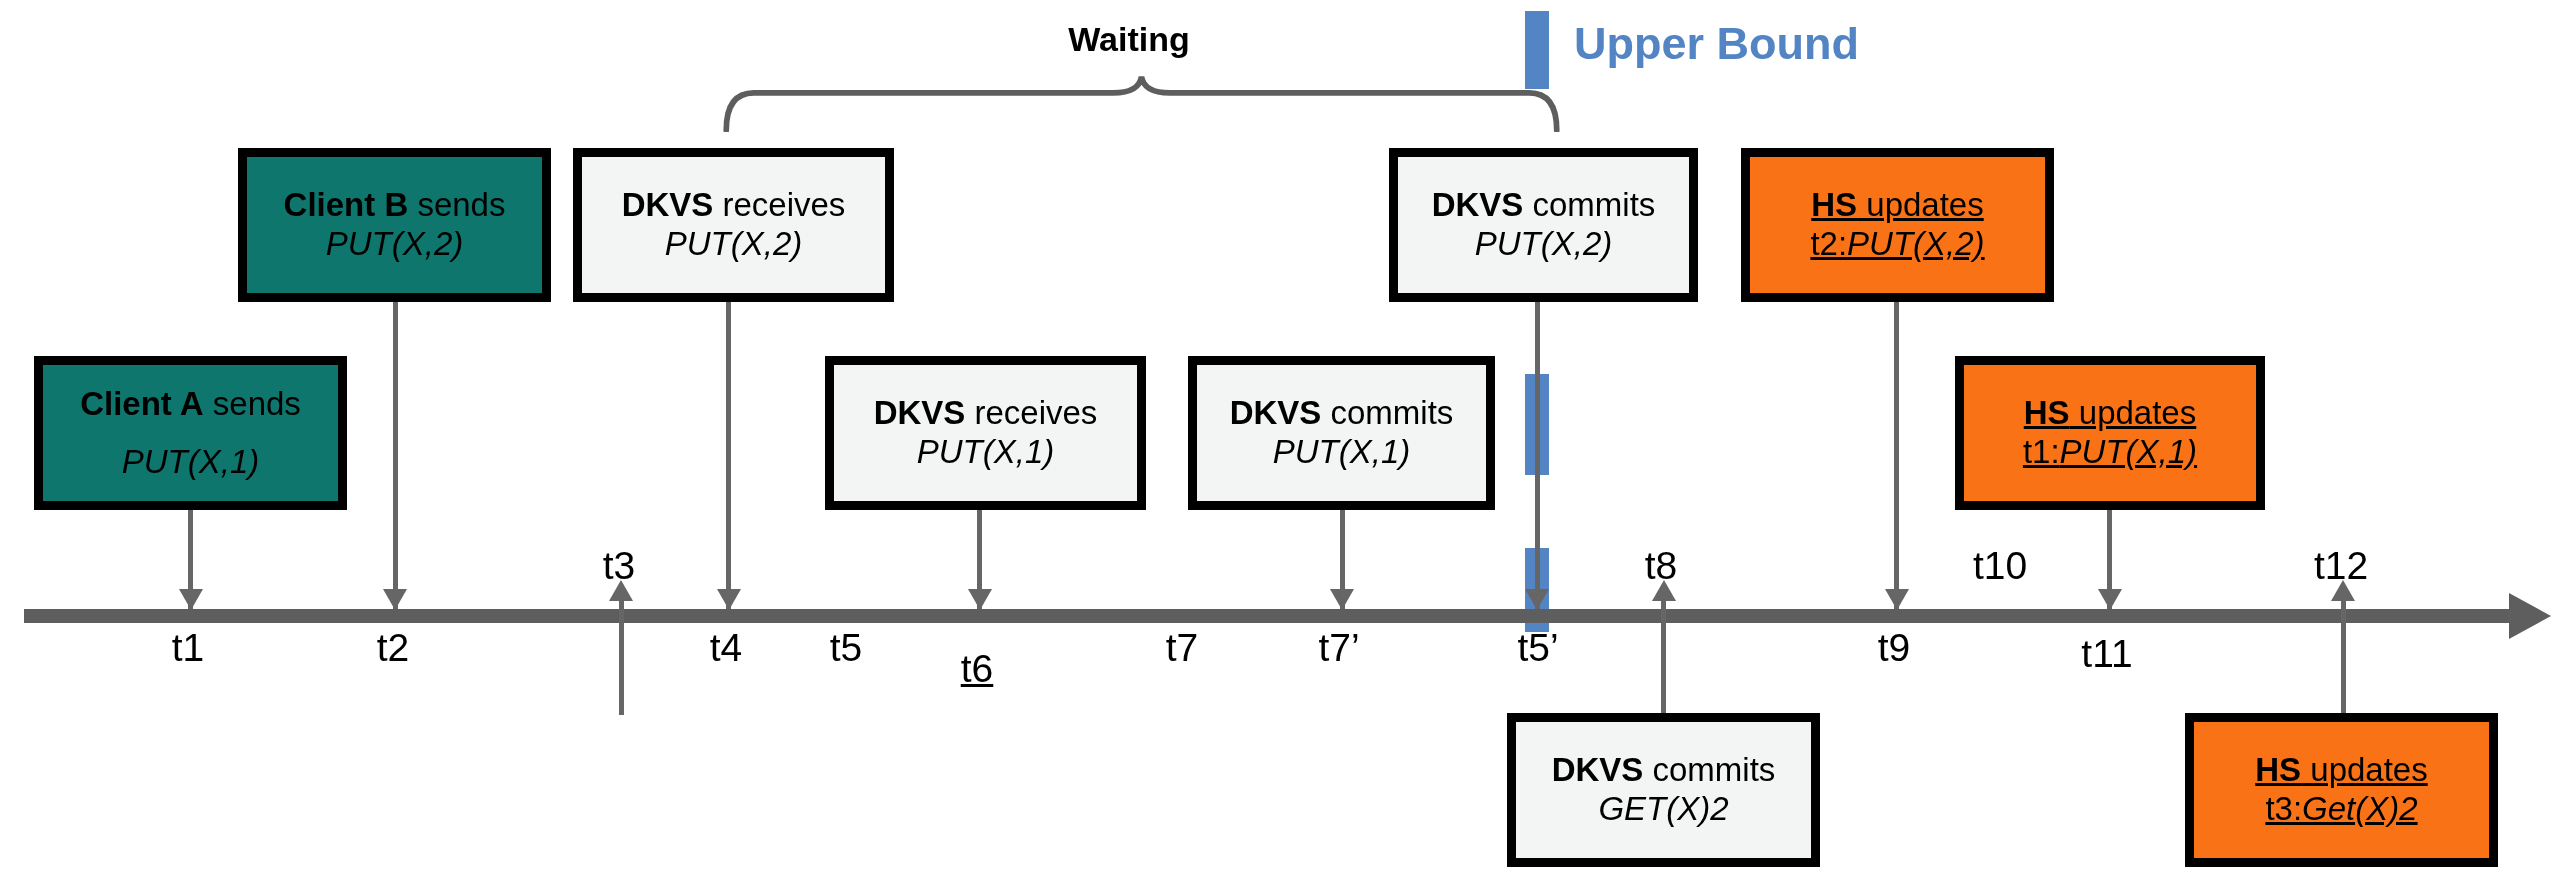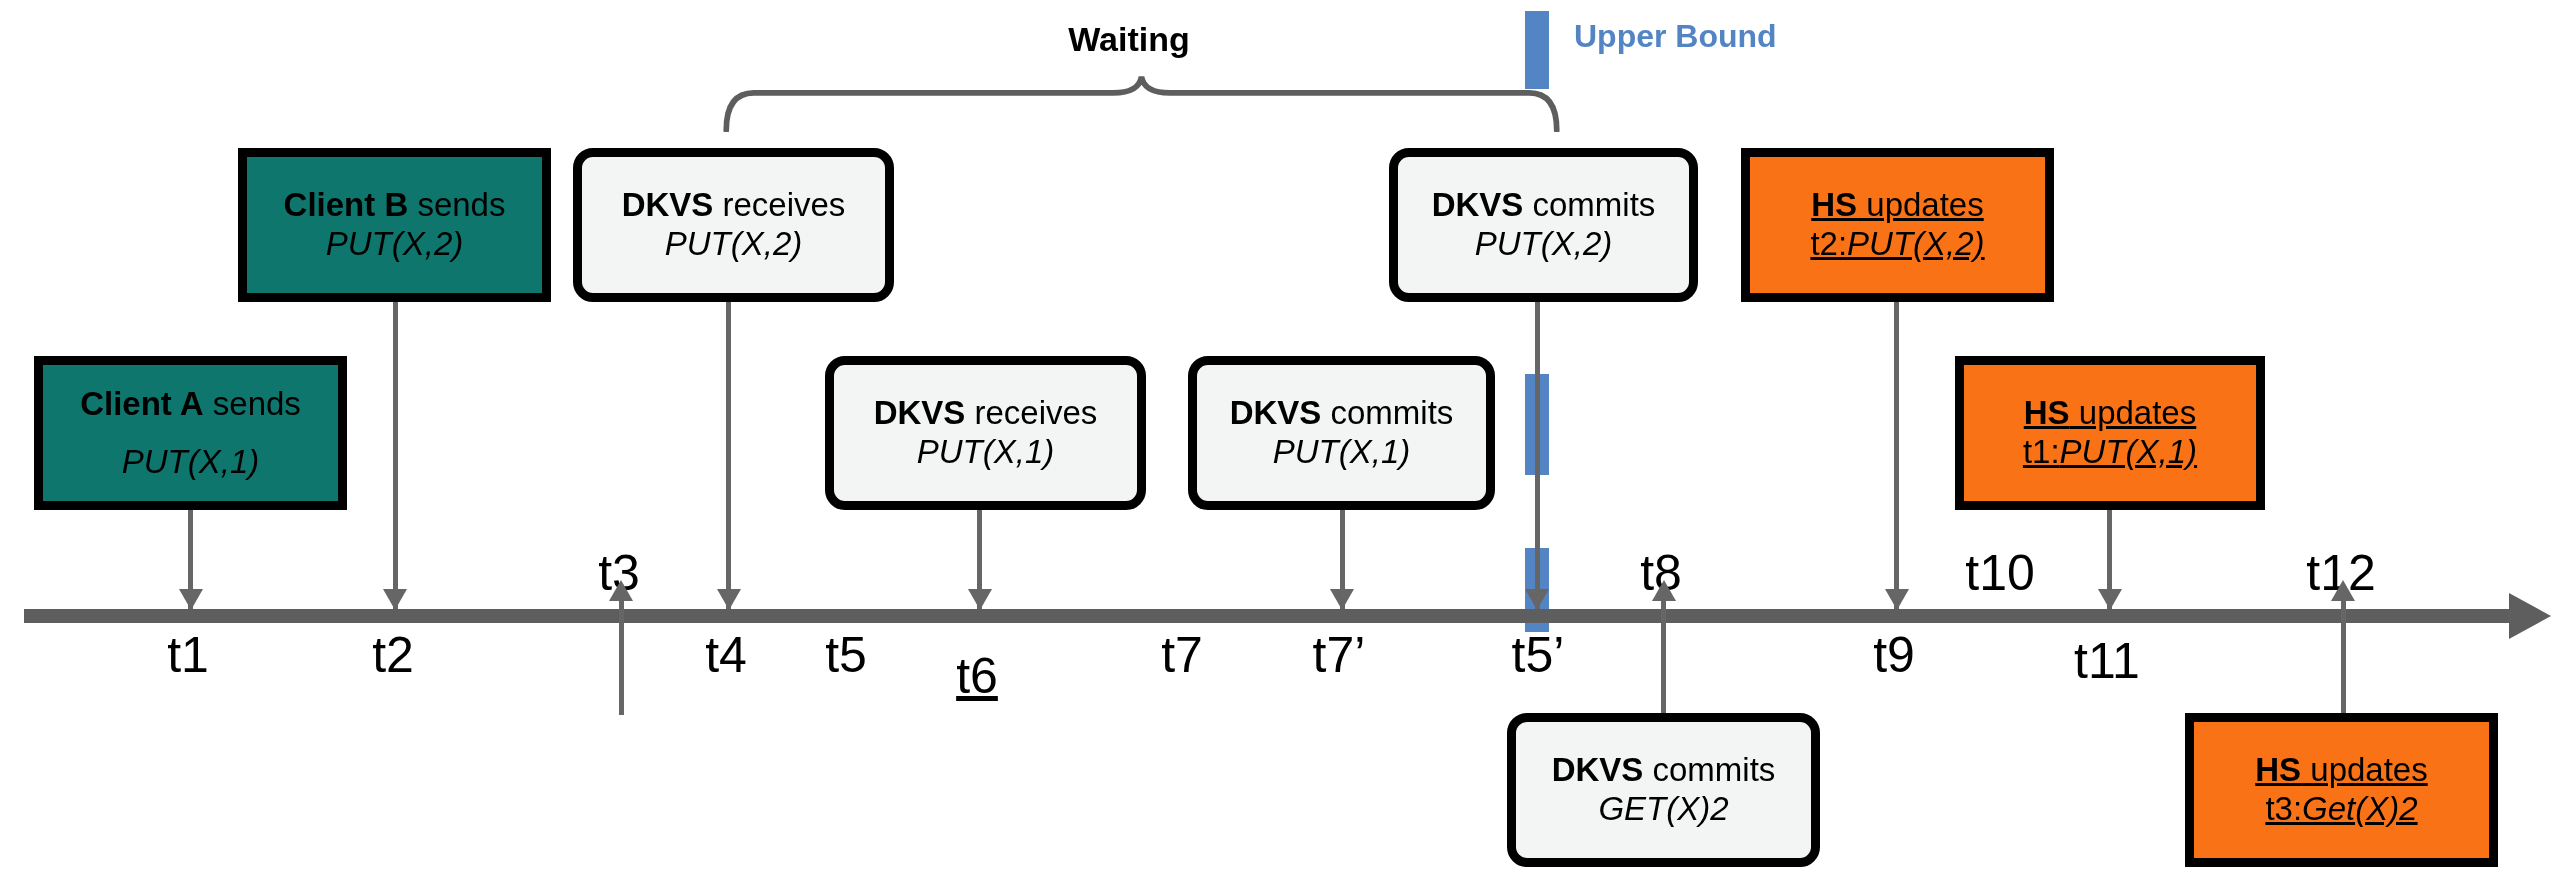--- a/index.html
+++ b/index.html
@@ -39,21 +39,21 @@
   .box .l2 {
     font-size: 33px;
     white-space: nowrap;
     color: #000;
   }
   .box .l1 .strong { font-weight: bold; }
   .box .l2 .ital { font-style: italic; }
   .box .l2 .plain { font-style: normal; }
 
   .box.client { background: #0f766e; }
-  .box.dkvs   { background: #f2f5f4; border-radius: 20px; }
+  .box.dkvs   { background: #f2f5f4; }
   .box.hs     { background: #f97316; text-decoration: underline; }
 
   
   .conn {
     position: absolute;
     width: 4.9px;
     background: #666666;
   }
   .arrowhead {
     position: absolute;
@@ -74,21 +74,21 @@
   #axis-arrow {
     position: absolute;
     width: 0;
     height: 0;
     border-top: 23px solid transparent;
     border-bottom: 23px solid transparent;
     border-left: 42px solid #5e5e5e;
   }
   .tick-label {
     position: absolute;
-    font-size: 50px;
+    font-size: 39px;
     color: #000;
     white-space: nowrap;
     text-align: center;
     transform: translateX(-50%);
   }
 
   
   #waiting-label {
     position: absolute;
     font-size: 34px;
@@ -101,21 +101,21 @@
     position: absolute;
   }
 
   
   .bluebar {
     position: absolute;
     background: #5384c4;
   }
   #upper-bound-label {
     position: absolute;
-    font-size: 32px;
+    font-size: 45px;
     font-weight: bold;
     color: #5384c4;
     white-space: nowrap;
   }
 </style>
 </head>
 <body>
 
 <div id="stage">
 

